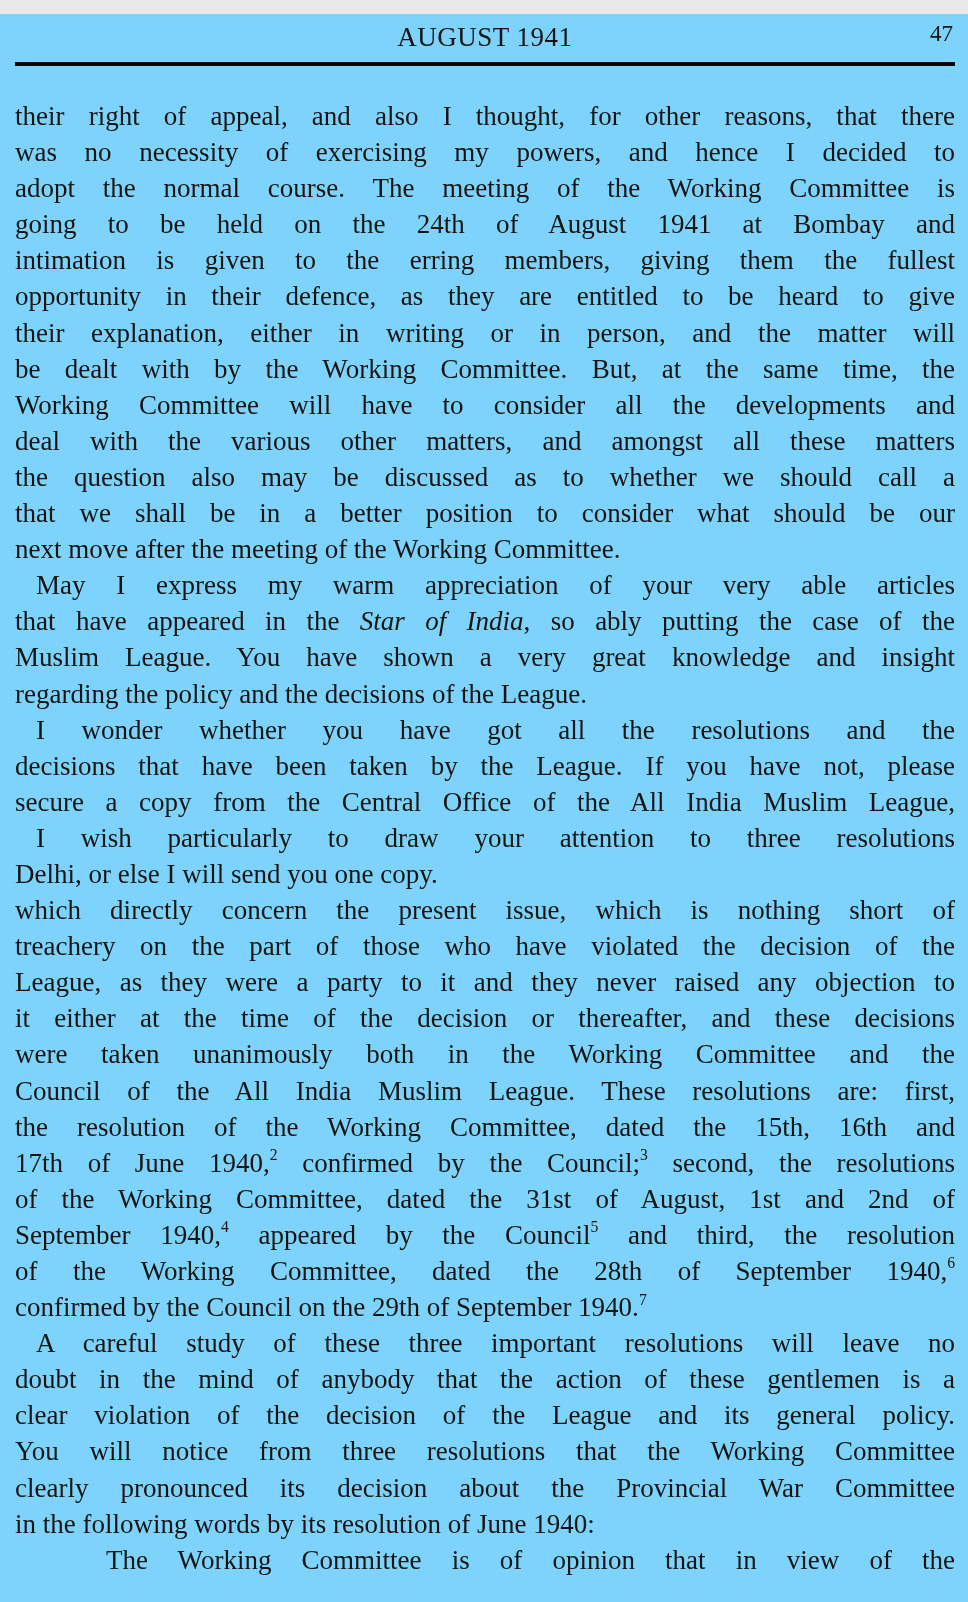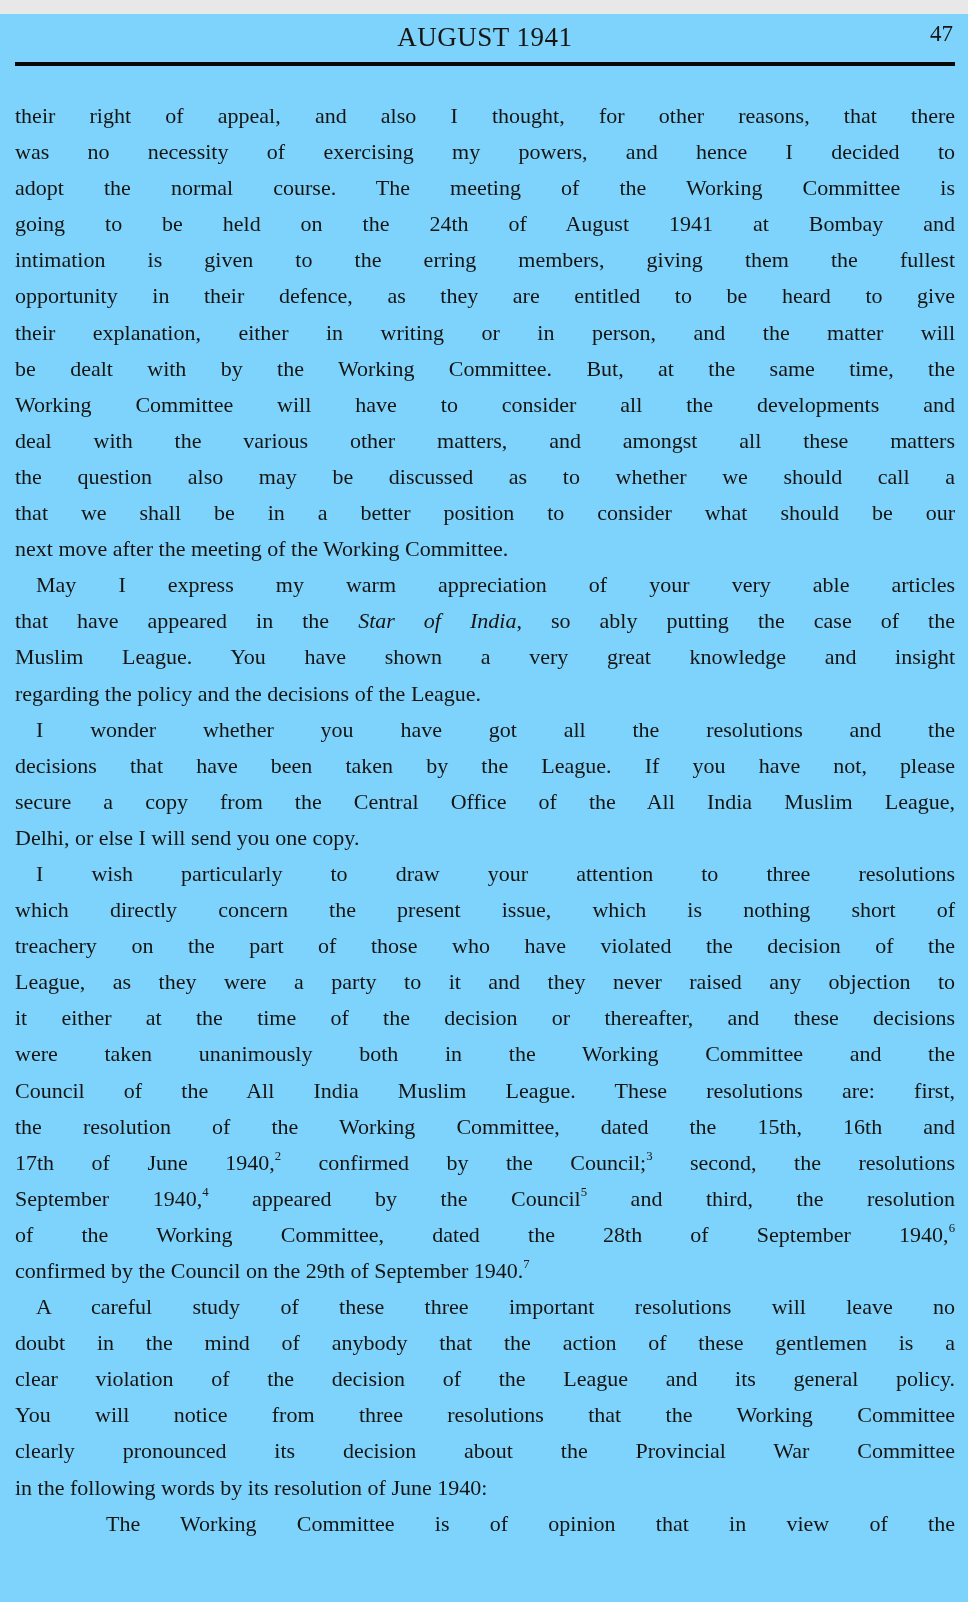--- a/index.html
+++ b/index.html
@@ -31,21 +31,21 @@
     right: 2px; top: 1px;
     font-size: 23px;
   }
   .rule {
     height: 4px;
     background: #080808;
     margin-top: 2px;
   }
   .body-text {
     margin-top: 32px;
-    font-size: 22px;
+    font-size: 27px;
   }
   .line {
     height: 36.1px;
     line-height: 36.1px;
     text-align: justify;
     text-align-last: justify;
     white-space: normal;
   }
   .line.last { text-align-last: left; }
   .line.indent { text-indent: 21px; }
@@ -82,30 +82,31 @@
       <div class="line"><span>the question also may be discussed as to whether we should call a</span></div>
       <div class="line"><span>that we shall be in a better position to consider what should be our</span></div>
       <div class="line last"><span>next move after the meeting of the Working Committee.</span></div>
       <div class="line indent"><span>May I express my warm appreciation of your very able articles</span></div>
       <div class="line"><span>that have appeared in the </span><i>Star of India</i><span>, so ably putting the case of the</span></div>
       <div class="line"><span>Muslim League. You have shown a very great knowledge and insight</span></div>
       <div class="line last"><span>regarding the policy and the decisions of the League.</span></div>
       <div class="line indent"><span>I wonder whether you have got all the resolutions and the</span></div>
       <div class="line"><span>decisions that have been taken by the League. If you have not, please</span></div>
       <div class="line"><span>secure a copy from the Central Office of the All India Muslim League,</span></div>
+      <div class="line indent"><span>I wish particularly to draw your attention to three resolutions</span></div>
       <div class="line last"><span>Delhi, or else I will send you one copy.</span></div>
-      <div class="line indent"><span>I wish particularly to draw your attention to three resolutions</span></div>
       <div class="line"><span>which directly concern the present issue, which is nothing short of</span></div>
       <div class="line"><span>treachery on the part of those who have violated the decision of the</span></div>
       <div class="line"><span>League, as they were a party to it and they never raised any objection to</span></div>
       <div class="line"><span>it either at the time of the decision or thereafter, and these decisions</span></div>
       <div class="line"><span>were taken unanimously both in the Working Committee and the</span></div>
       <div class="line"><span>Council of the All India Muslim League. These resolutions are: first,</span></div>
       <div class="line"><span>the resolution of the Working Committee, dated the 15th, 16th and</span></div>
       <div class="line"><span>17th of June 1940,</span><sup>2</sup><span> confirmed by the Council;</span><sup>3</sup><span> second, the resolutions</span></div>
+      <div class="line"><span>of the Working Committee, dated the 31st of August, 1st and 2nd of</span></div>
       <div class="line"><span>September 1940,</span><sup>4</sup><span> appeared by the Council</span><sup>5</sup><span> and third, the resolution</span></div>
       <div class="line"><span>of the Working Committee, dated the 28th of September 1940,</span><sup>6</sup></div>
       <div class="line last"><span>confirmed by the Council on the 29th of September 1940.</span><sup>7</sup></div>
       <div class="line indent"><span>A careful study of these three important resolutions will leave no</span></div>
       <div class="line"><span>doubt in the mind of anybody that the action of these gentlemen is a</span></div>
       <div class="line"><span>clear violation of the decision of the League and its general policy.</span></div>
       <div class="line"><span>You will notice from three resolutions that the Working Committee</span></div>
       <div class="line"><span>clearly pronounced its decision about the Provincial War Committee</span></div>
       <div class="line last"><span>in the following words by its resolution of June 1940:</span></div>
       <div class="line quote"><span>The Working Committee is of opinion that in view of the</span></div>

